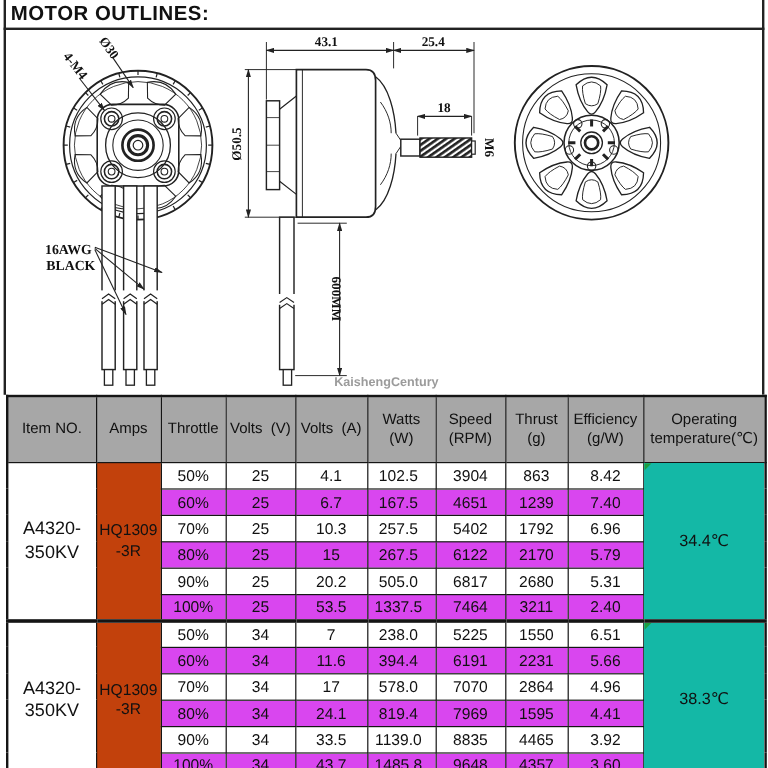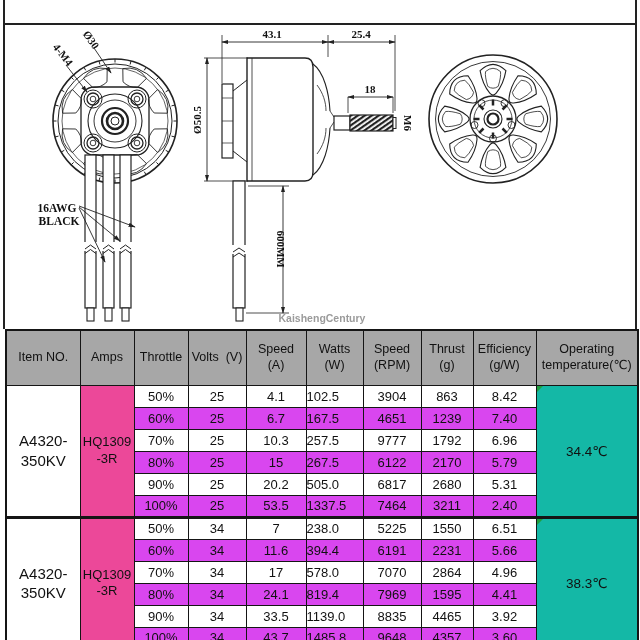--- a/index.html
+++ b/index.html
@@ -14,32 +14,33 @@
   .wlabel{font:bold 11.5px "Liberation Serif","DejaVu Serif",serif;fill:#111}
   .wm{font:bold 10.5px "Liberation Sans","DejaVu Sans",sans-serif;fill:#9b9b9b}
   table.spec{position:absolute;left:5px;top:329px;width:632px;border-collapse:collapse;
              table-layout:fixed;text-align:center;font-size:13px;border:2px solid #151515;background:#fff}
   .spec th,.spec td{border:1px solid #151515;padding:0;overflow:hidden}
   .spec thead tr{height:55px}
   .spec tbody tr{height:22px}
   .spec th{font-weight:normal;font-size:12.5px;background:#a7a7a7;white-space:pre-wrap;line-height:1.25}
   .spec tr.shade td{background:#d946ef}
   .spec td.item-cell{background:#fff;font-size:15px;white-space:pre-line;line-height:1.3}
-  .spec td.prop-cell{background:#ec4899;font-size:13px;white-space:pre-line;line-height:1.25}
+  .spec td.prop-cell{background:#c2410c;font-size:13px;white-space:pre-line;line-height:1.25}
   .spec td.temp-cell{background:#14b8a6;position:relative;font-size:13.5px}
   .spec tr.group-start td{border-top:3px solid #151515}
-  .spec td.c-watts{text-align:left;padding-right:5px}
+  .spec td.c-watts{text-align:center;padding-right:5px}
   .corner-marker{position:absolute;left:0;top:0;width:0;height:0;
                  border-top:6px solid #1f9e3f;border-right:6px solid transparent}
 </style>
 </head>
 <body>
 
 <div class="sheet">
   <div class="frame"></div>
+  <div class="title">MOTOR OUTLINES:</div>
   <div class="title-rule"></div>
 
   <svg class="drawing" width="640" height="317" viewBox="0 0 640 317">
     <defs>
       <marker id="ah" viewBox="0 0 10 6" refX="9" refY="3" markerWidth="8" markerHeight="5" orient="auto-start-reverse">
         <path d="M0,0 L10,3 L0,6 Z" fill="#222"></path>
       </marker>
       <pattern id="hatch" patternUnits="userSpaceOnUse" width="4" height="4" patternTransform="rotate(55)">
         <rect width="4" height="4" fill="#fff"></rect>
         <rect width="2.2" height="4" fill="#222"></rect>
@@ -227,21 +228,21 @@
         <col style="width:52px">
         <col style="width:63px">
       <col style="width:102px">
     </colgroup>
     <thead>
       <tr>
         <th>Item NO.</th>
         <th>Amps</th>
         <th>Throttle</th>
         <th>Volts  (V)</th>
-        <th>Speed  (A)</th>
+        <th>Volts  (A)</th>
         <th>Watts
 (W)</th>
         <th>Speed
 (RPM)</th>
         <th>Thrust
 (g)</th>
         <th>Efficiency
 (g/W)</th>
         <th>Operating
 temperature(℃)</th>
@@ -269,21 +270,21 @@
           <td class="c-watts">167.5</td>
           <td class="c-speed">4651</td>
           <td class="c-thrust">1239</td>
           <td class="c-efficiency">7.40</td>
         </tr>
         <tr>
           <td class="c-throttle">70%</td>
           <td class="c-volts">25</td>
           <td class="c-amps">10.3</td>
           <td class="c-watts">257.5</td>
-          <td class="c-speed">9777</td>
+          <td class="c-speed">5402</td>
           <td class="c-thrust">1792</td>
           <td class="c-efficiency">6.96</td>
         </tr>
         <tr class="shade">
           <td class="c-throttle">80%</td>
           <td class="c-volts">25</td>
           <td class="c-amps">15</td>
           <td class="c-watts">267.5</td>
           <td class="c-speed">6122</td>
           <td class="c-thrust">2170</td>

